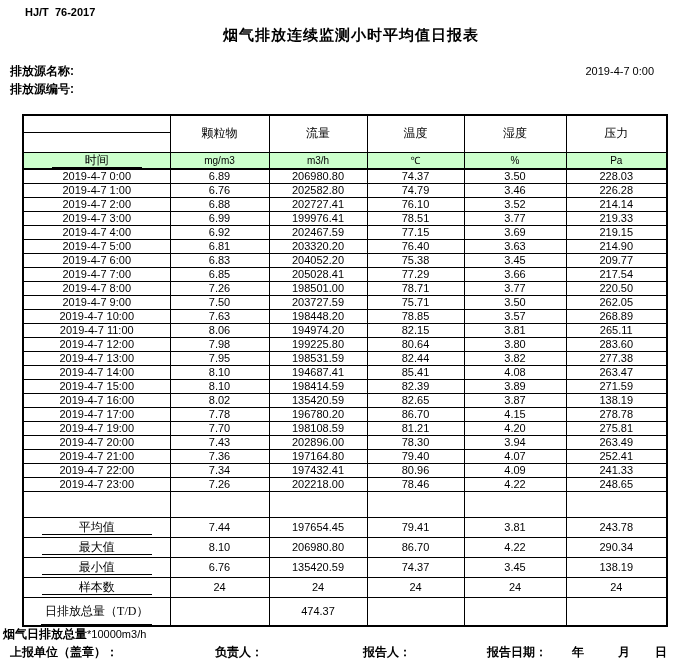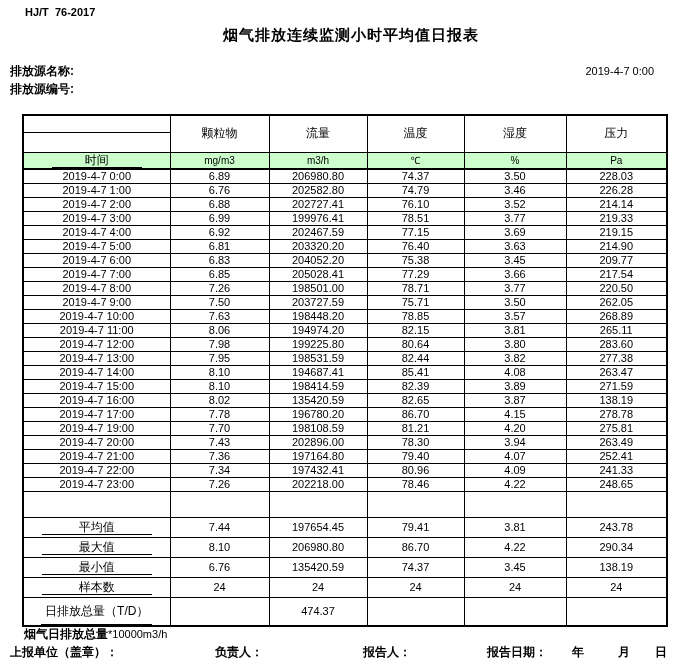--- a/index.html
+++ b/index.html
@@ -54,23 +54,23 @@
   tr.unit-row td.c-time { font-size: 12px; }
 
   td.c-time { border-right: 2px solid #000; }
 
   tr.data-row td { height: 13.5px; line-height: 13px; font-size: 11px; }
   tr.spacer-row td { height: 26px; }
   tr.summary-row td { height: 20px; font-size: 11px; }
   tr.summary-row td.c-time { font-size: 12px; }
 
   .ul { display: inline-block; border-bottom: 1px solid #000; min-width: 110px; line-height: 14px; }
-  .ul-wide { display: inline-block; border-bottom: 1px solid #000; padding: 6px 4px; line-height: 14px; }
-
-  .note { position: absolute; top: 626px; left: 24px; font-size: 12px; }
+  .ul-wide { display: inline-block; border-bottom: 1px solid #000; padding: 6px 4px; line-height: 14px; font-family: Liberation Serif, serif; }
+
+  .note { position: absolute; top: 626px; left: 3px; font-size: 12px; }
   .note .cjk { font-weight: bold; }
   .note .ascii { font-weight: normal; font-size: 11px; }
 
   .footer-line { position: absolute; top: 644px; left: 0; width: 690px; height: 16px; font-size: 12px; font-weight: bold; }
   .footer-line span { position: absolute; white-space: nowrap; }
   .f-unit { left: 10px; }
   .f-resp { left: 215px; }
   .f-reporter { left: 363px; }
   .f-date { left: 487px; }
   .f-year { left: 572px; }

